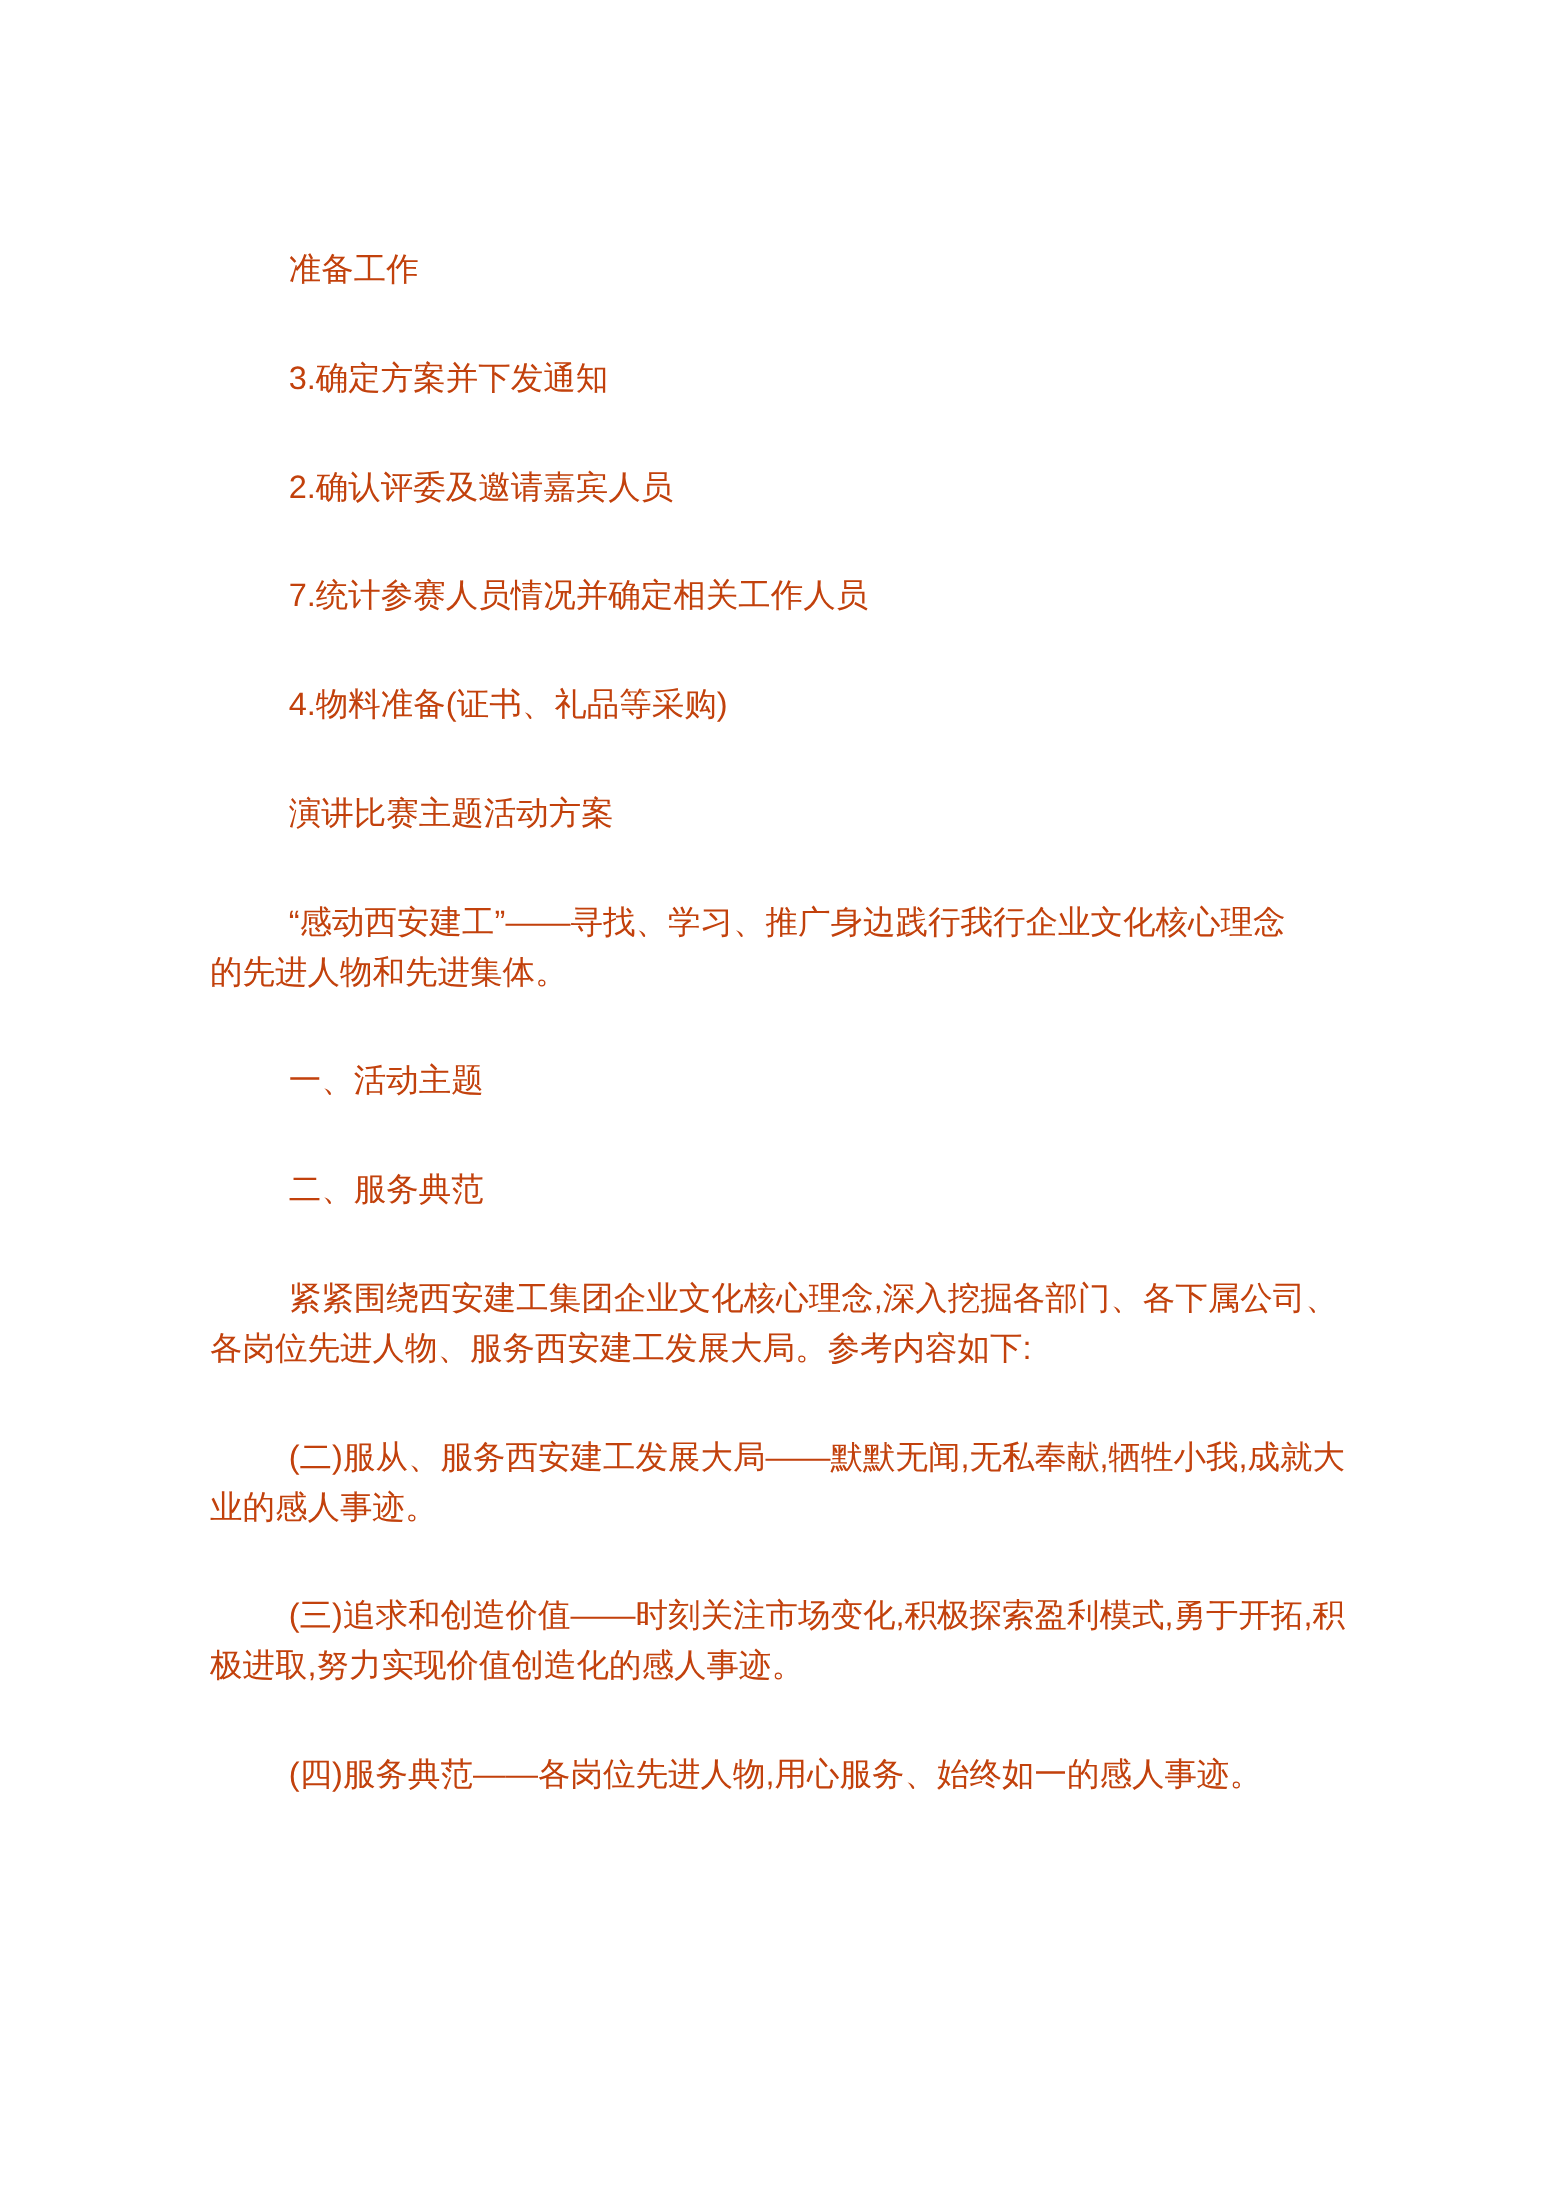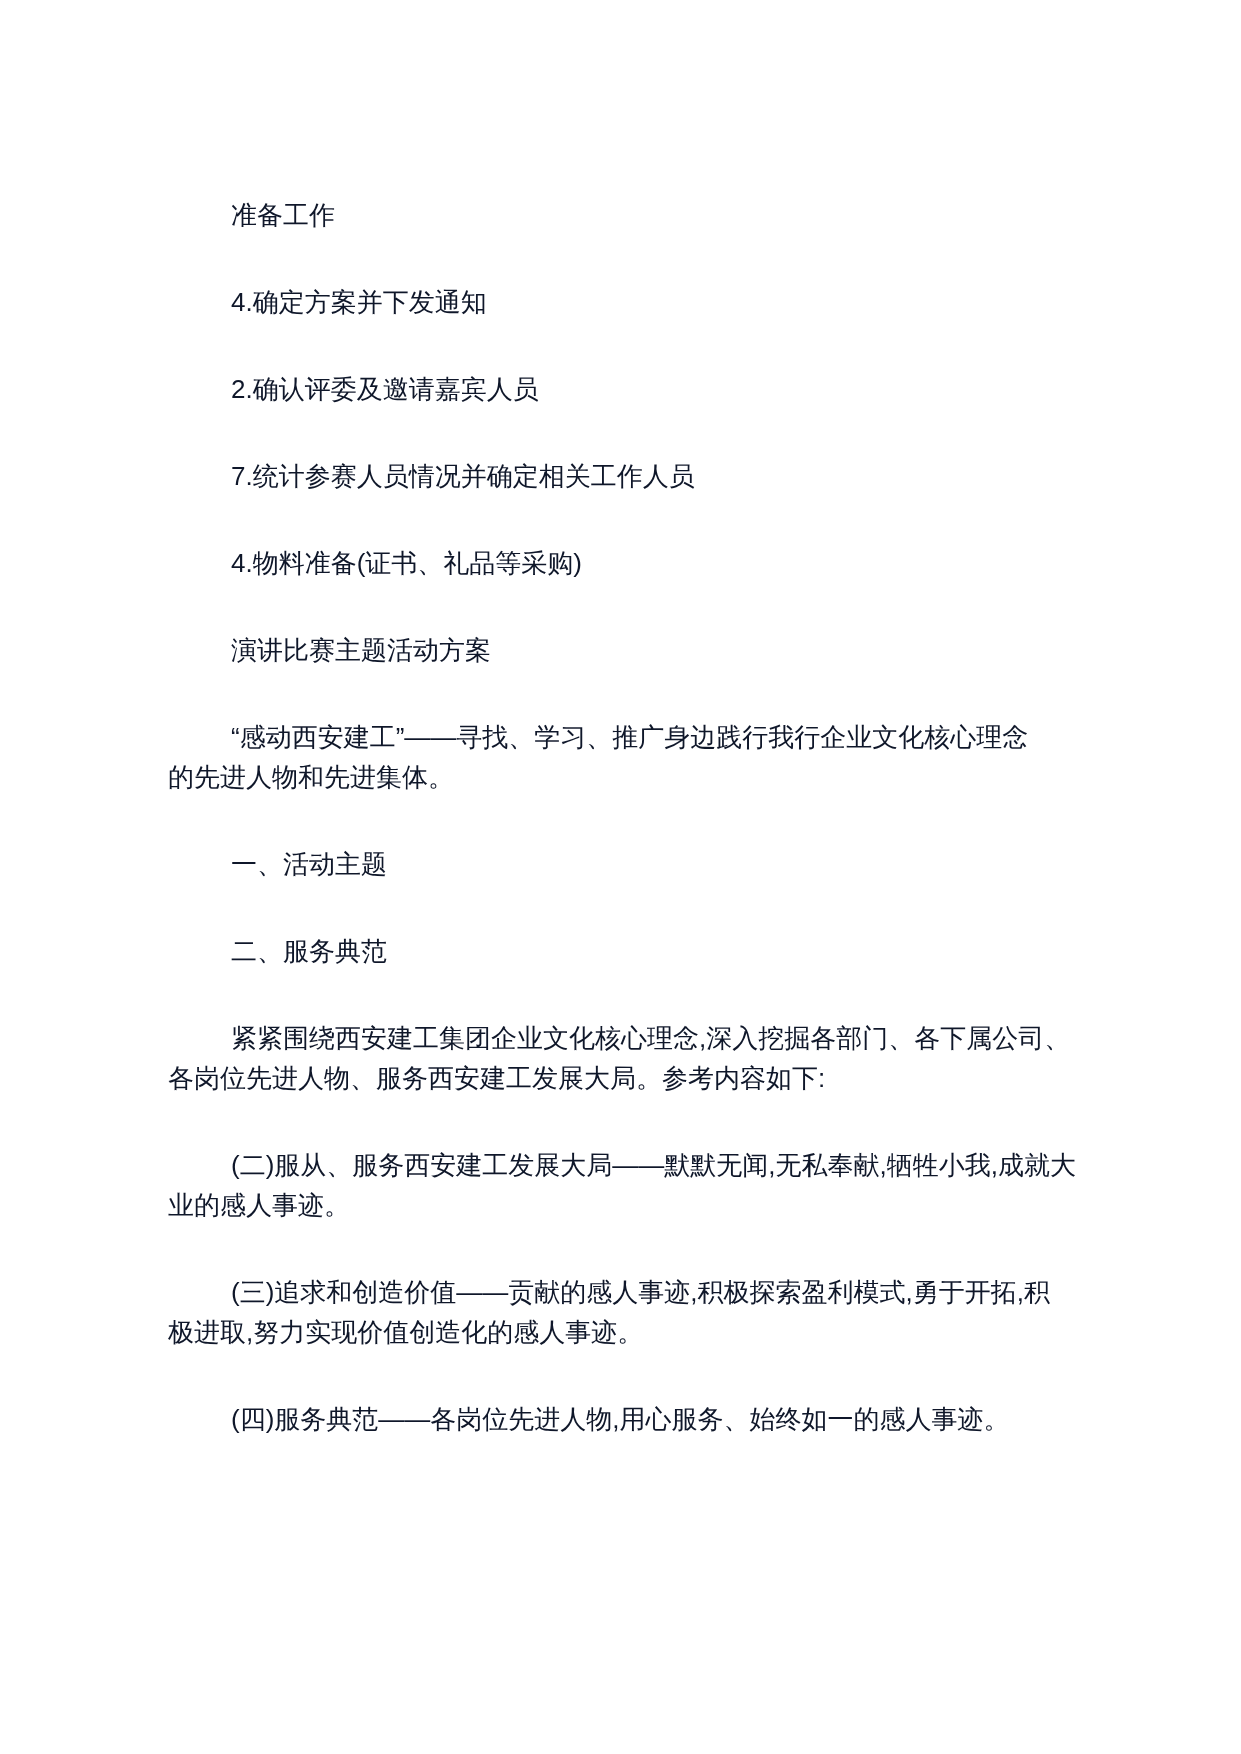--- a/index.html
+++ b/index.html
@@ -24,39 +24,39 @@
     position: absolute;
     left: 168px;
     top: 195px;
     width: 910px;
   }
   .para {
     margin: 0 0 47px 0;
     font-size: 26px;
     line-height: 40px;
     font-weight: 400;
-    color: #0f172a;
+    color: #c2410c;
   }
   .line {
     white-space: nowrap;
   }
   .line.first {
     text-indent: 63px;
   }
 </style>
 </head>
 <body>
 
 <div class="page">
   <div class="content" id="doc-content">
       <div class="para">
         <div class="line first">准备工作</div>
       </div>
       <div class="para">
-        <div class="line first">4.确定方案并下发通知</div>
+        <div class="line first">3.确定方案并下发通知</div>
       </div>
       <div class="para">
         <div class="line first">2.确认评委及邀请嘉宾人员</div>
       </div>
       <div class="para">
         <div class="line first">7.统计参赛人员情况并确定相关工作人员</div>
       </div>
       <div class="para">
         <div class="line first">4.物料准备(证书、礼品等采购)</div>
       </div>
@@ -77,20 +77,20 @@
         <div class="line first">紧紧围绕西安建工集团企业文化核心理念,深入挖掘各部门、各下属公司、</div>
         <div class="line">各岗位先进人物、服务西安建工发展大局。参考内容如下:</div>
       </div>
       <div class="para">
       </div>
       <div class="para">
         <div class="line first">(二)服从、服务西安建工发展大局——默默无闻,无私奉献,牺牲小我,成就大</div>
         <div class="line">业的感人事迹。</div>
       </div>
       <div class="para">
-        <div class="line first">(三)追求和创造价值——贡献的感人事迹,积极探索盈利模式,勇于开拓,积</div>
+        <div class="line first">(三)追求和创造价值——时刻关注市场变化,积极探索盈利模式,勇于开拓,积</div>
         <div class="line">极进取,努力实现价值创造化的感人事迹。</div>
       </div>
       <div class="para">
         <div class="line first">(四)服务典范——各岗位先进人物,用心服务、始终如一的感人事迹。</div>
       </div>
     </div>
 </div>
 
 </body></html>

